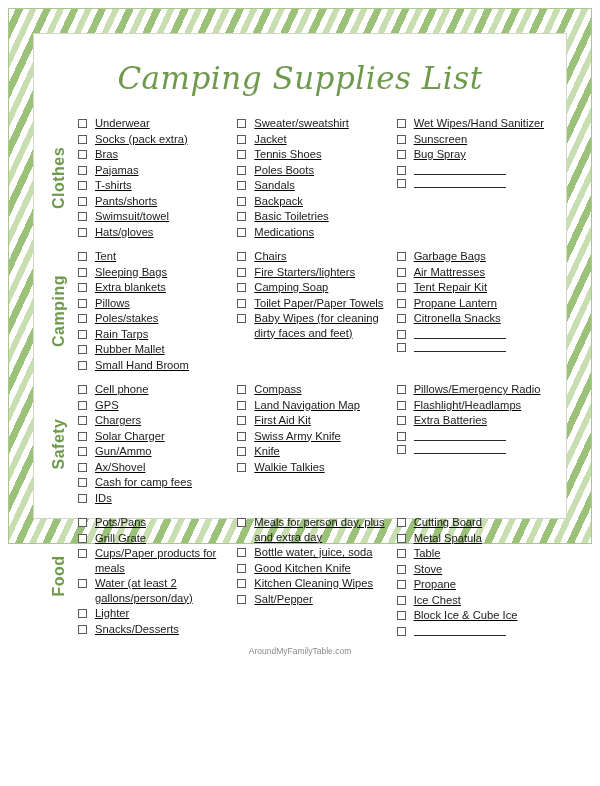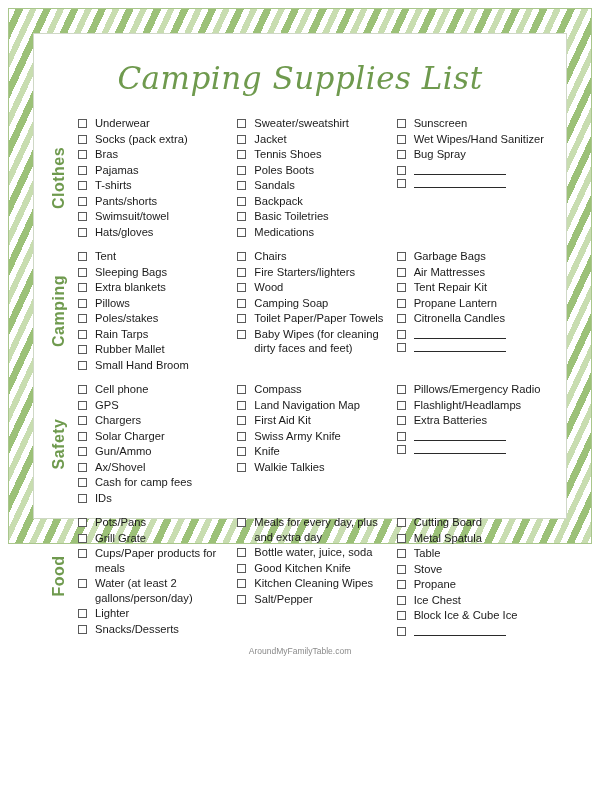--- a/index.html
+++ b/index.html
@@ -108,20 +108,21 @@
 
   .cols {
     display: flex;
     flex: 1;
     gap: 0;
   }
   .col {
     width: 33.33%;
     box-sizing: border-box;
     padding-right: 6px;
+    text-decoration: underline;
   }
 
   .item {
     display: flex;
     align-items: flex-start;
     margin-bottom: 1px;
     line-height: 14.5px;
   }
   .box {
     flex: 0 0 auto;
@@ -232,25 +233,25 @@
                 <span class="item-label">Basic Toiletries</span>
               </div>
               <div class="item">
                 <span class="box"></span>
                 <span class="item-label">Medications</span>
               </div>
             </div>
             <div class="col">
               <div class="item">
                 <span class="box"></span>
+                <span class="item-label">Wet Wipes/Hand Sanitizer</span>
+              </div>
+              <div class="item">
+                <span class="box"></span>
                 <span class="item-label">Sunscreen</span>
-              </div>
-              <div class="item">
-                <span class="box"></span>
-                <span class="item-label">Wet Wipes/Hand Sanitizer</span>
               </div>
               <div class="item">
                 <span class="box"></span>
                 <span class="item-label">Bug Spray</span>
               </div>
               <div class="item">
                 <span class="box"></span>
                 <span class="item-label blank"></span>
               </div>
               <div class="item">
@@ -303,24 +304,20 @@
               <div class="item">
                 <span class="box"></span>
                 <span class="item-label">Chairs</span>
               </div>
               <div class="item">
                 <span class="box"></span>
                 <span class="item-label">Fire Starters/lighters</span>
               </div>
               <div class="item">
                 <span class="box"></span>
-                <span class="item-label">Wood</span>
-              </div>
-              <div class="item">
-                <span class="box"></span>
                 <span class="item-label">Camping Soap</span>
               </div>
               <div class="item">
                 <span class="box"></span>
                 <span class="item-label">Toilet Paper/Paper Towels</span>
               </div>
               <div class="item">
                 <span class="box"></span>
                 <span class="item-label">Baby Wipes (for cleaning dirty faces and feet)</span>
               </div>
@@ -337,21 +334,21 @@
               <div class="item">
                 <span class="box"></span>
                 <span class="item-label">Tent Repair Kit</span>
               </div>
               <div class="item">
                 <span class="box"></span>
                 <span class="item-label">Propane Lantern</span>
               </div>
               <div class="item">
                 <span class="box"></span>
-                <span class="item-label">Citronella Candles</span>
+                <span class="item-label">Citronella Snacks</span>
               </div>
               <div class="item">
                 <span class="box"></span>
                 <span class="item-label blank"></span>
               </div>
               <div class="item">
                 <span class="box"></span>
                 <span class="item-label blank"></span>
               </div>
             </div>
@@ -473,21 +470,21 @@
                 <span class="item-label">Lighter</span>
               </div>
               <div class="item">
                 <span class="box"></span>
                 <span class="item-label">Snacks/Desserts</span>
               </div>
             </div>
             <div class="col">
               <div class="item">
                 <span class="box"></span>
-                <span class="item-label">Meals for every day, plus and extra day</span>
+                <span class="item-label">Meals for person day, plus and extra day</span>
               </div>
               <div class="item">
                 <span class="box"></span>
                 <span class="item-label">Bottle water, juice, soda</span>
               </div>
               <div class="item">
                 <span class="box"></span>
                 <span class="item-label">Good Kitchen Knife</span>
               </div>
               <div class="item">

